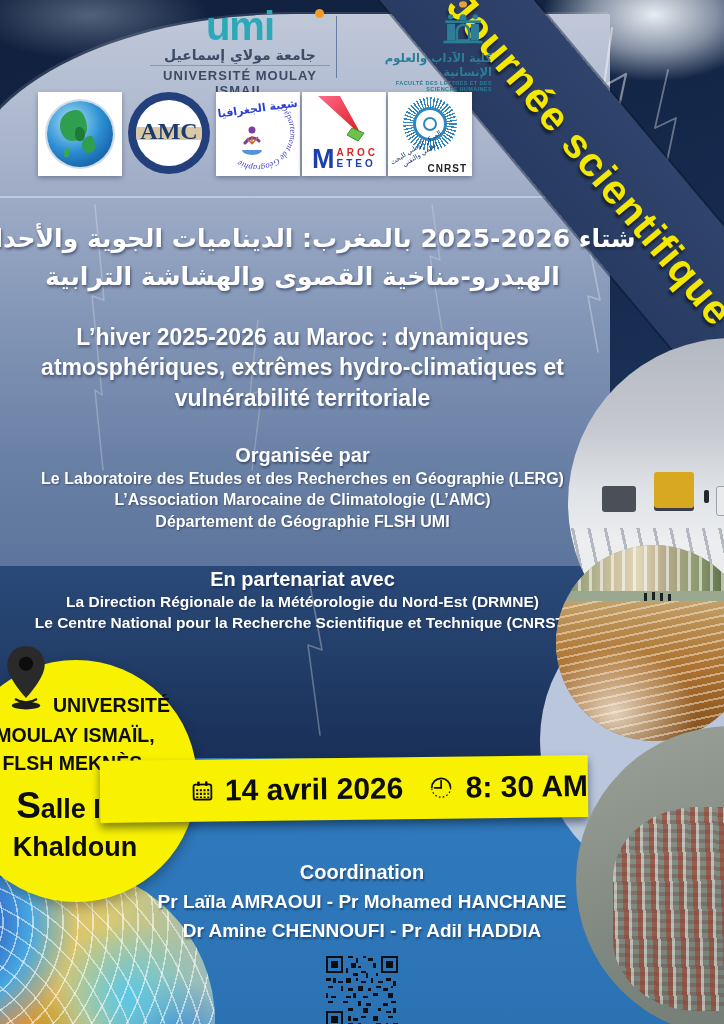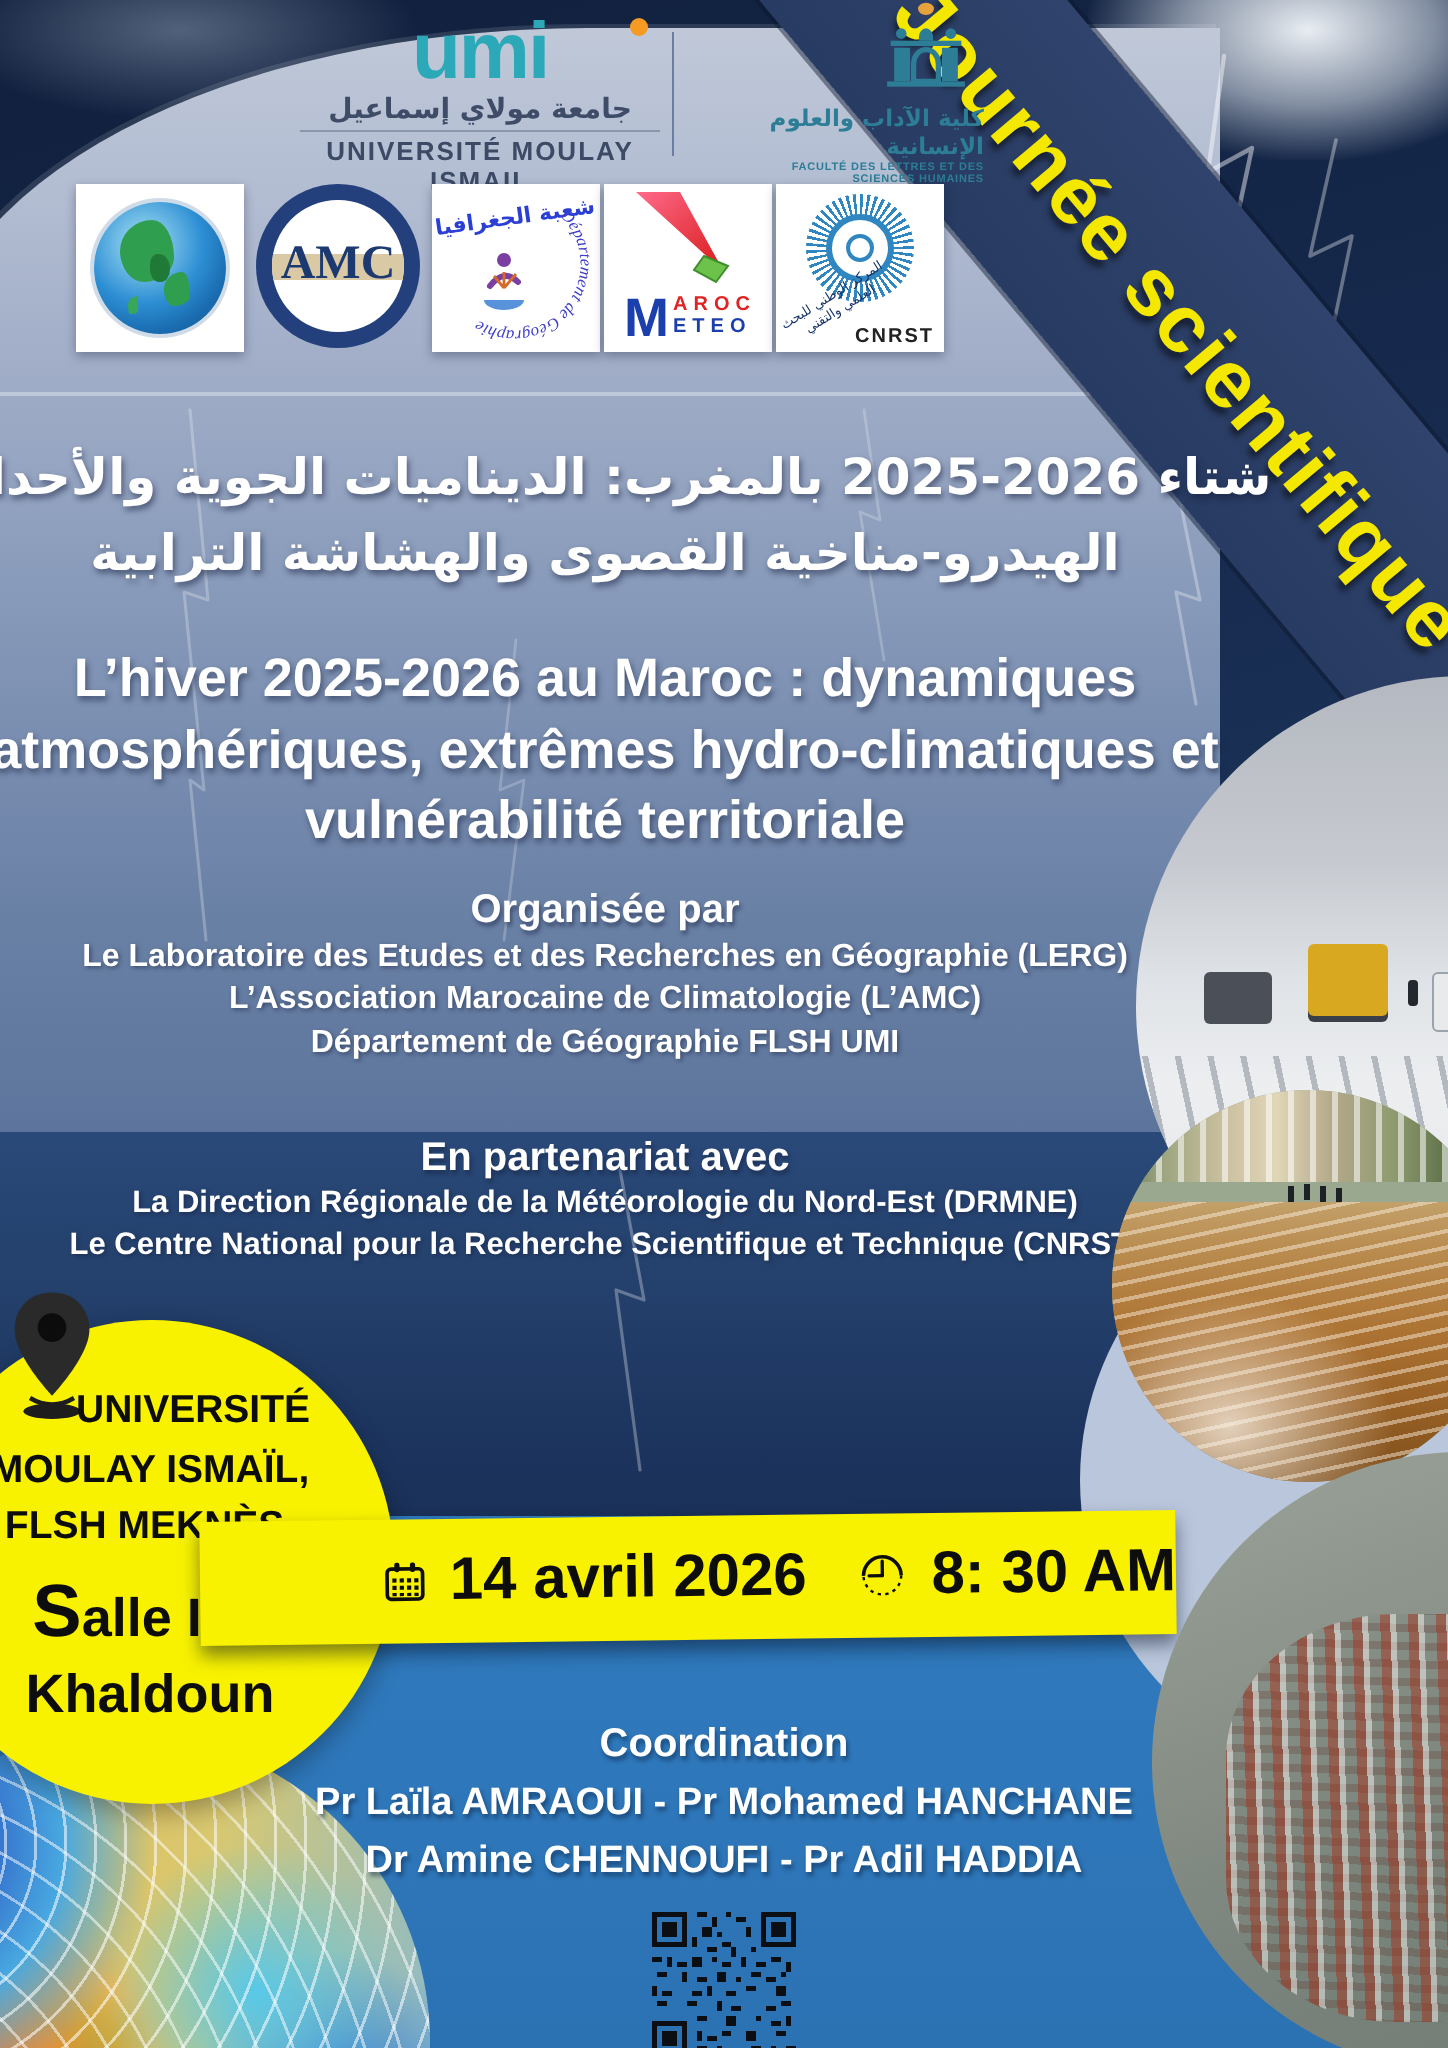--- a/index.html
+++ b/index.html
@@ -77,21 +77,21 @@
   .meteo-col{display:flex;flex-direction:column;margin-left:2px;margin-top:1px;}
   .meteo-row1{font-size:10px;font-weight:800;color:#e02424;letter-spacing:3px;}
   .meteo-row2{font-size:10px;font-weight:800;color:#1c3fae;letter-spacing:3px;}
 
   
   .stack{display:flex;flex-direction:column;align-items:center;z-index:5;}
   .title-ar{left:10px;top:220px;width:585px;}
   .title-ar .line{font-family:"DejaVu Sans",sans-serif;font-size:25px;font-weight:700;color:#fff;direction:rtl;
     line-height:1.5;white-space:nowrap;text-shadow:1px 2px 3px rgba(20,30,60,.55);}
   .title-fr{left:10px;top:322px;width:585px;}
-  .title-fr .line{font-size:27px;font-weight:700;color:#fff;line-height:1.32;white-space:nowrap;
+  .title-fr .line{font-size:23px;font-weight:700;color:#fff;line-height:1.32;white-space:nowrap;
     text-shadow:1px 2px 3px rgba(20,30,60,.55);}
   .org-block{left:10px;top:442px;width:585px;}
   .org-heading,.partner-heading{font-size:20px;font-weight:800;color:#fff;line-height:1.3;text-shadow:1px 2px 2px rgba(20,30,60,.5);}
   .org-block .item,.partner-block .item{font-size:16px;font-weight:700;color:#fff;line-height:1.34;white-space:nowrap;
     text-shadow:1px 1px 2px rgba(20,30,60,.5);}
   .org-block .item.multiline{white-space:normal;text-align:center;max-width:570px;}
   .partner-block{left:10px;top:566px;width:585px;justify-content:center;}
   .partner-block .item{font-size:15.5px;}
 
   
@@ -133,21 +133,21 @@
       radial-gradient(circle at 12% 18%,#1b3fa8 0%,#2f62c8 12%,#49a8e0 24%,rgba(73,168,224,0) 36%),
       radial-gradient(circle at 0% 78%,#d82808 0%,#e85818 20%,#f08830 34%,rgba(240,136,48,0) 52%),
       radial-gradient(circle at 48% 88%,#58b838 0%,rgba(88,184,56,0) 20%),
       radial-gradient(circle at 44% 52%,#88c040 0%,rgba(136,192,64,0) 15%),
       linear-gradient(100deg,#e8a040 0%,#e0c060 38%,#d8c870 58%,#80b8d8 100%);}
 
   
   .venue-circle{left:-45px;top:660px;width:242px;height:242px;border-radius:50%;background:#f8f200;z-index:7;
     box-shadow:0 5px 12px rgba(0,0,0,.3);}
   .pin{position:absolute;left:48px;top:-16px;}
-  .venue-line1{position:absolute;left:83px;top:34px;font-size:19.5px;font-weight:800;color:#0d0d0d;white-space:nowrap;}
+  .venue-line1{position:absolute;left:98px;top:34px;font-size:19.5px;font-weight:800;color:#0d0d0d;white-space:nowrap;}
   .venue-lines{position:absolute;left:40px;top:62px;width:160px;display:flex;flex-direction:column;align-items:center;}
   .venue-lines div{font-size:19.5px;font-weight:800;color:#0d0d0d;line-height:1.42;white-space:nowrap;}
   .venue-room{position:absolute;left:40px;top:122px;width:160px;display:flex;flex-direction:column;align-items:center;}
   .venue-room .room-line{font-size:27px;font-weight:800;color:#0d0d0d;line-height:1.3;white-space:nowrap;}
   .room-initial{font-size:37px;}
 
   
   .banner-date{left:100px;top:758px;width:488px;height:62px;background:#f8f200;z-index:8;
     transform:rotate(-.7deg);box-shadow:0 5px 9px rgba(5,15,35,.5);
     display:flex;align-items:center;padding-left:92px;box-sizing:border-box;gap:12px;}

